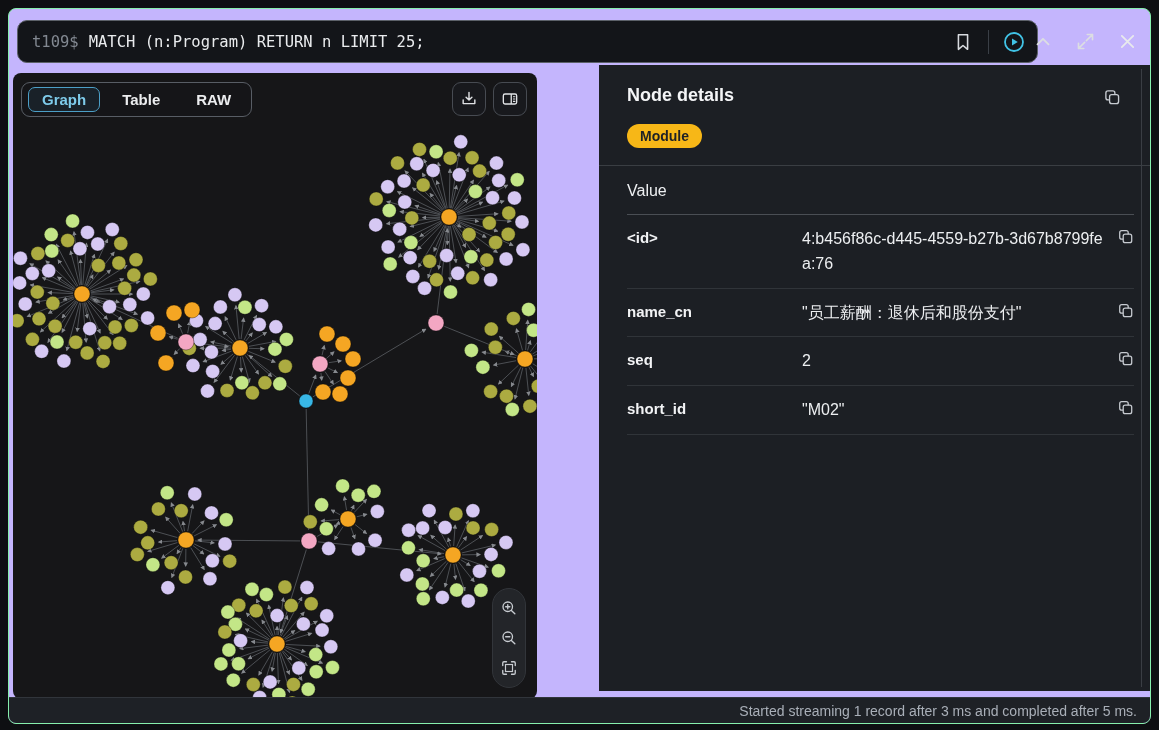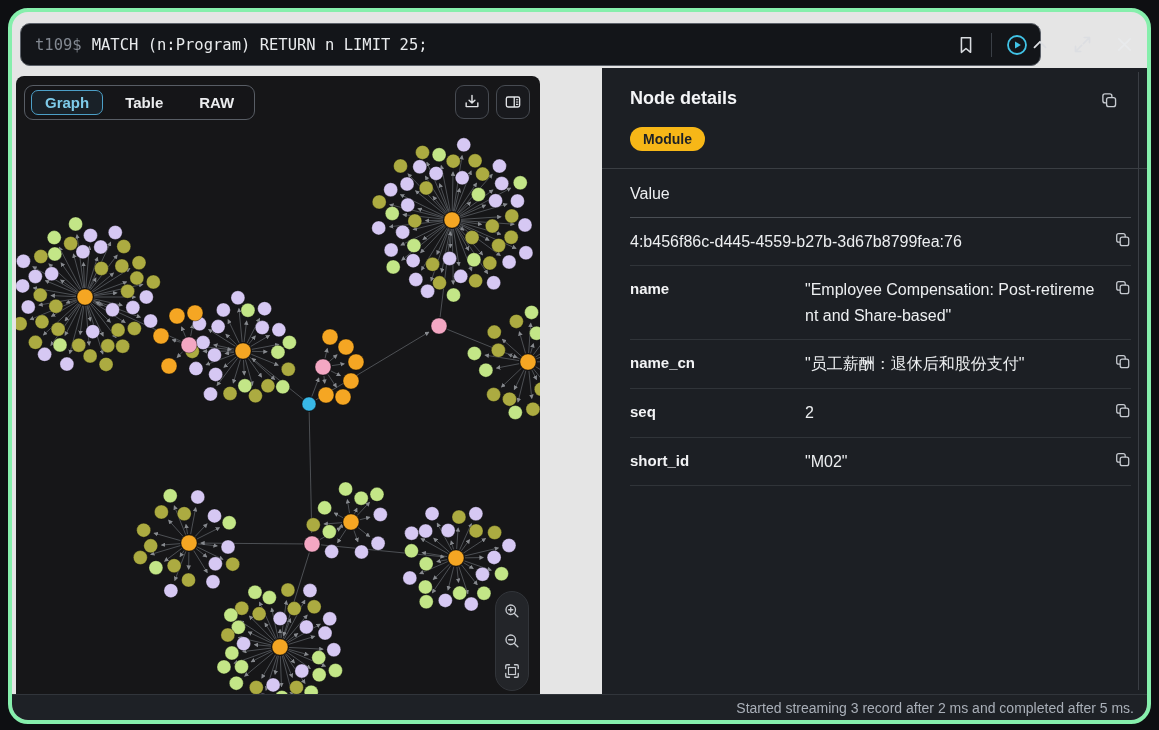--- a/index.html
+++ b/index.html
@@ -1,18 +1,18 @@
 <!DOCTYPE html>
 <html><head>
 <meta charset="utf-8">
 <style>
   * { margin:0; padding:0; box-sizing:border-box; }
   html,body { width:1159px; height:730px; background:#0E0F12; font-family:"Liberation Sans","DejaVu Sans",sans-serif; }
   .window { position:absolute; left:8px; top:8px; width:1143px; height:716px;
-            background:#e5e5e5; border:4px solid #86efac; border-radius:20px; overflow:hidden; }
+            background:#c4b5fd; border:1px solid #86efac; border-radius:8px; overflow:hidden; }
 
   
   .query-box { position:absolute; left:8px; top:11px; width:1021px; height:43px;
                background:#131519; border:1px solid #5C6169; border-radius:10px;
                display:flex; align-items:center; padding:0 8px 0 14px;
                font-family:"DejaVu Sans Mono","Liberation Mono",monospace; font-size:15.5px; }
   .query-prompt { color:#828891; margin-right:10px; }
   .query-text   { color:#E9EBED; flex:1; white-space:nowrap; overflow:hidden; }
   .qb-actions { display:flex; align-items:center; gap:6px; }
   .icon-btn { background:transparent; border:none; width:30px; height:30px; display:flex;
@@ -638,31 +638,22 @@
     <span class="badge" id="node-label-badge" style="background: rgb(247, 183, 23);">Module</span>
     <div class="rp-divider"></div>
 
     <div class="prop-table">
       <div class="prop-head">
         <span class="col-val" style="word-break:normal">Value</span>
         <span class="copy-btn"></span>
       </div>
 
       <div class="prop-row">
+        <span class="col-key">&lt;id&gt;</span>
         <span class="col-val">4:b456f86c-d445-4559-b27b-3d67b8799fea:76</span>
-        <button class="copy-btn">
-            <svg width="17" height="17" viewBox="0 0 20 20">
-              <rect x="3.2" y="3.2" width="10" height="10" rx="2.4" fill="none" stroke="#C7CBD1" stroke-width="1.5"></rect>
-              <rect x="7.3" y="7.3" width="10" height="10" rx="2.4" fill="#1C1F24" stroke="#C7CBD1" stroke-width="1.5"></rect>
-            </svg>
-          </button>
-      </div>
-      <div class="prop-row">
-        <span class="col-key">name</span>
-        <span class="col-val">"Employee Compensation: Post-retirement and Share-based"</span>
         <button class="copy-btn">
             <svg width="17" height="17" viewBox="0 0 20 20">
               <rect x="3.2" y="3.2" width="10" height="10" rx="2.4" fill="none" stroke="#C7CBD1" stroke-width="1.5"></rect>
               <rect x="7.3" y="7.3" width="10" height="10" rx="2.4" fill="#1C1F24" stroke="#C7CBD1" stroke-width="1.5"></rect>
             </svg>
           </button>
       </div>
       <div class="prop-row">
         <span class="col-key">name_cn</span>
         <span class="col-val">"员工薪酬：退休后和股份支付"</span>
@@ -691,15 +682,15 @@
               <rect x="3.2" y="3.2" width="10" height="10" rx="2.4" fill="none" stroke="#C7CBD1" stroke-width="1.5"></rect>
               <rect x="7.3" y="7.3" width="10" height="10" rx="2.4" fill="#1C1F24" stroke="#C7CBD1" stroke-width="1.5"></rect>
             </svg>
           </button>
       </div>
     </div>
     <div class="scroll-track"></div>
   </div>
 
   <div class="footer">
-    <span class="status">Started streaming 3 record after 2 ms and completed after 5 ms.</span>
+    <span class="status">Started streaming 1 record after 3 ms and completed after 5 ms.</span>
   </div>
 </div>
 
 </body></html>

